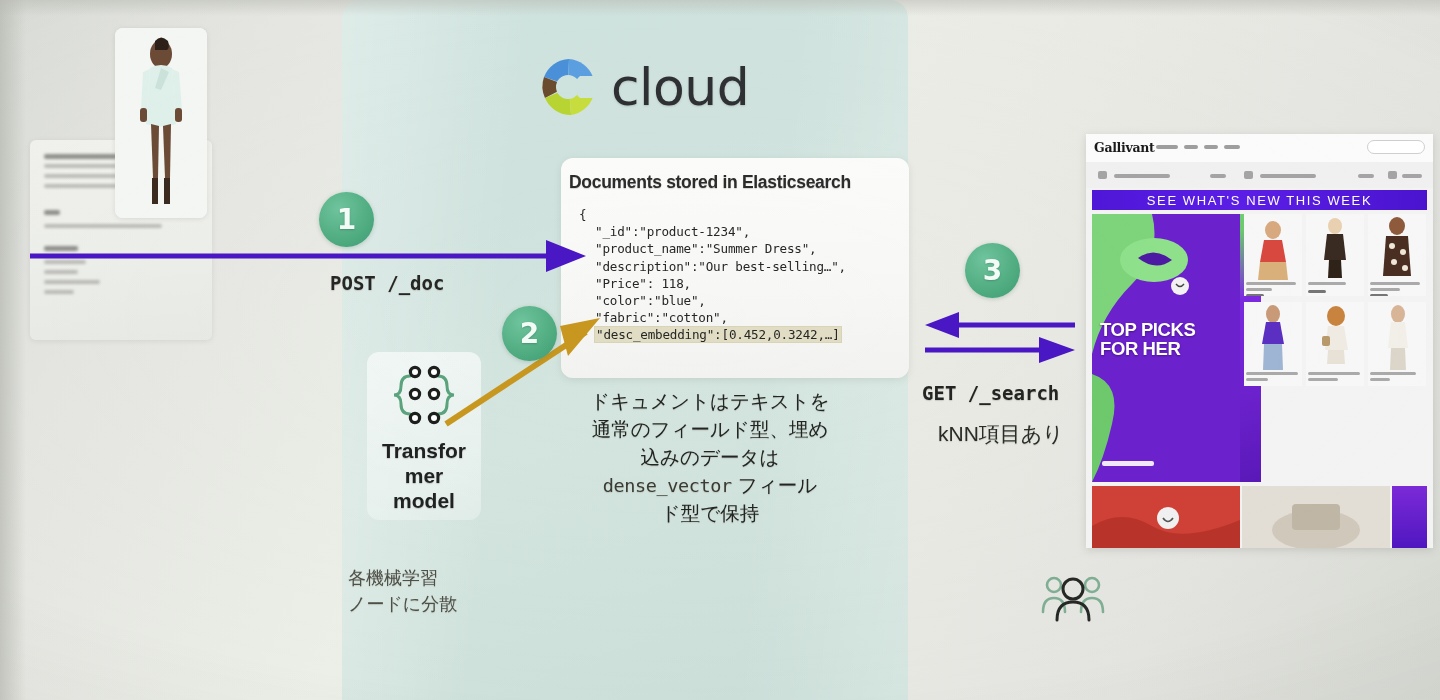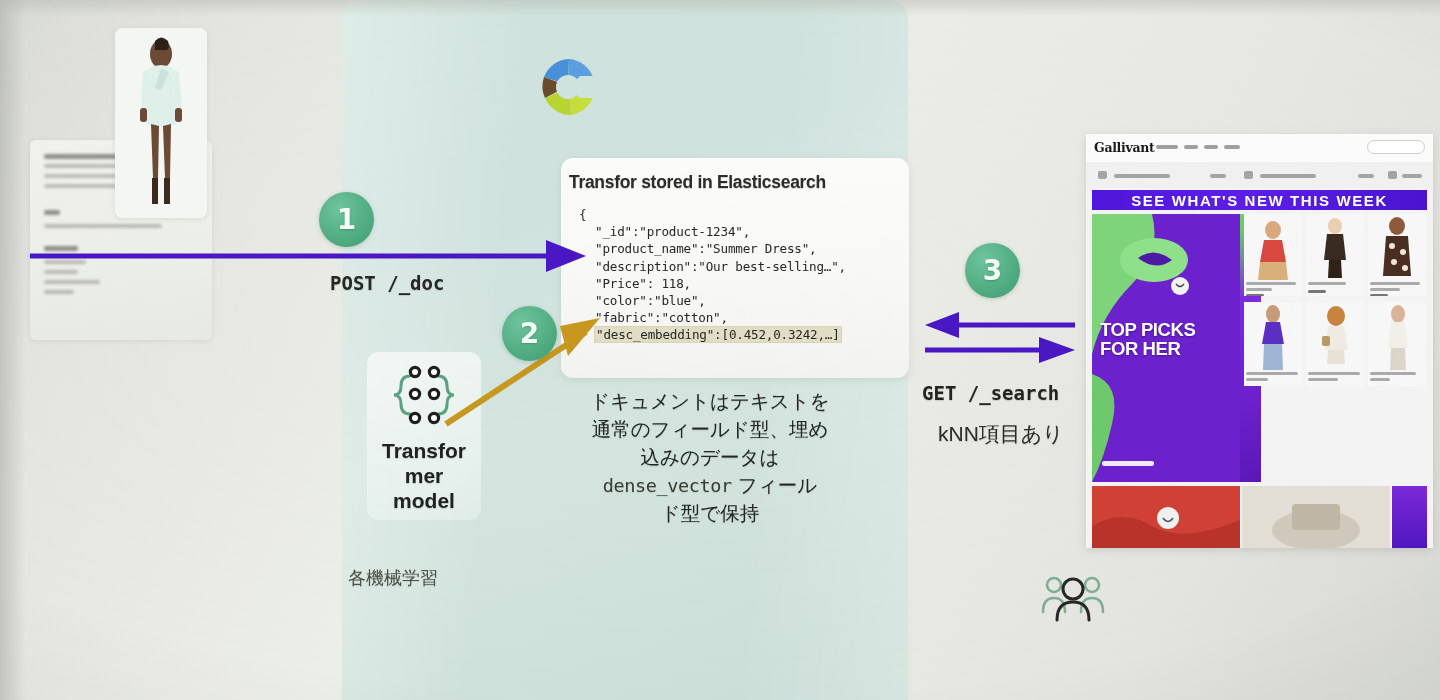--- a/index.html
+++ b/index.html
@@ -187,21 +187,21 @@
     border:1px solid #cfcfcf; border-radius:7px; background:#fff;
   }
   #app-subnav { position:absolute; left:0; top:28px; width:100%; height:26px; background:#f0f0f0; }
   .subitem { position:absolute; top:12px; height:4px; background:#7c7c7c; border-radius:2px; filter:blur(.7px); opacity:.65; }
   #promo {
     position:absolute; left:6px; top:56px; width:335px; height:20px;
     background:linear-gradient(90deg,#4f17d8,#5b1ee6 45%,#4a14cf);
     display:flex; align-items:center; justify-content:center;
   }
   #promo-text {
-    font-size:15px; font-weight:bold; color:#fff; letter-spacing:1.6px;
+    font-size:13px; font-weight:normal; color:#fff; letter-spacing:1.6px;
     font-family:"Liberation Sans", sans-serif;
   }
   #hero {
     position:absolute; left:6px; top:80px; width:169px; height:268px;
     background:linear-gradient(165deg,#7fd47a 0%,#6bc96e 18%,#7b2ae0 40%,#6b21cc 72%,#5a18b8 100%);
     overflow:hidden;
   }
   #hero-title {
     position:absolute; left:8px; top:106px; width:134px;
     font-size:18.5px; font-weight:bold; color:#fff; line-height:19px;
@@ -251,20 +251,21 @@
   <div id="cloud-logo">
     <svg id="cloud-mark" viewBox="0 0 64 64">
       <path d="M34 4 A28 28 0 0 0 9 22 L33 30 Z" fill="#4a90d9"></path>
       <path d="M9 22 A28 28 0 0 0 10 43 L33 31 Z" fill="#6b4b2e"></path>
       <path d="M10 43 A28 28 0 0 0 36 60 L34 33 Z" fill="#b8d432"></path>
       <path d="M33 30 L58 22 A28 28 0 0 0 34 4 Z" fill="#5b9fe0"></path>
       <path d="M34 33 L58 42 A28 28 0 0 1 36 60 Z" fill="#c7dd3d"></path>
       <circle cx="33" cy="32" r="12" fill="#cfe3de"></circle>
       <path d="M45 21 A14 14 0 0 0 45 43 L62 43 A20 20 0 0 1 62 21 Z" fill="#cfe3de"></path>
     </svg>
+    <span id="cloud-word">cloud</span>
   </div>
 
   <div id="source-card">
     <div class="blur-line blur-head" style="left:14px; top:14px; width:146px;"></div>
     <div class="blur-line" style="left:14px; top:24px; width:150px;"></div>
     <div class="blur-line" style="left:14px; top:34px; width:138px;"></div>
     <div class="blur-line" style="left:14px; top:44px; width:92px;"></div>
     <div class="blur-line blur-head" style="left:14px; top:70px; width:16px;"></div>
     <div class="blur-line" style="left:14px; top:84px; width:118px;"></div>
     <div class="blur-line blur-head" style="left:14px; top:106px; width:34px;"></div>
@@ -294,21 +295,21 @@
 
 
   <svg id="arrow1" viewBox="0 0 560 40">
     <line x1="0" y1="20" x2="520" y2="20" stroke="#4a17c4" stroke-width="5"></line>
     <polygon points="516,4 556,20 516,36" fill="#4a17c4"></polygon>
   </svg>
   <div class="badge" id="badge1">1</div>
   <div id="post-label">POST /_doc</div>
 
   <div id="doc-card">
-    <div id="doc-title">Transfor stored in Elasticsearch</div>
+    <div id="doc-title">Documents stored in Elasticsearch</div>
     <div id="json-body"><span class="jrow"><span>{</span></span><span class="jrow jindent"><span>"_id":"product-1234",</span></span><span class="jrow jindent"><span>"product_name":"Summer Dress",</span></span><span class="jrow jindent"><span>"description":"Our best-selling…",</span></span><span class="jrow jindent"><span>"Price": 118,</span></span><span class="jrow jindent"><span>"color":"blue",</span></span><span class="jrow jindent"><span>"fabric":"cotton",</span></span><span class="jrow jindent"><span class="jhl">"desc_embedding":[0.452,0.3242,…]</span></span></div>
   </div>
 
   <svg id="arrow2" viewBox="0 0 180 120">
     <line x1="6" y1="114" x2="146" y2="22" stroke="#c8971f" stroke-width="6"></line>
     <polygon points="128,46 160,8 120,16" fill="#c8971f"></polygon>
   </svg>
   <div class="badge" id="badge2">2</div>
 
   <div id="transformer">
@@ -326,20 +327,21 @@
     </svg>
     <div id="tf-label">
       <div>Transfor</div>
       <div>mer</div>
       <div>model</div>
     </div>
   </div>
 
   <div id="jp-dist">
     <div>各機械学習</div>
+    <div>ノードに分散</div>
   </div>
 
   <div id="jp-doc">
     <div>ドキュメントはテキストを</div>
     <div>通常のフィールド型、埋め</div>
     <div>込みのデータは</div>
     <div><span class="mono">dense_vector</span><span> フィール</span></div>
     <div>ド型で保持</div>
   </div>
 

